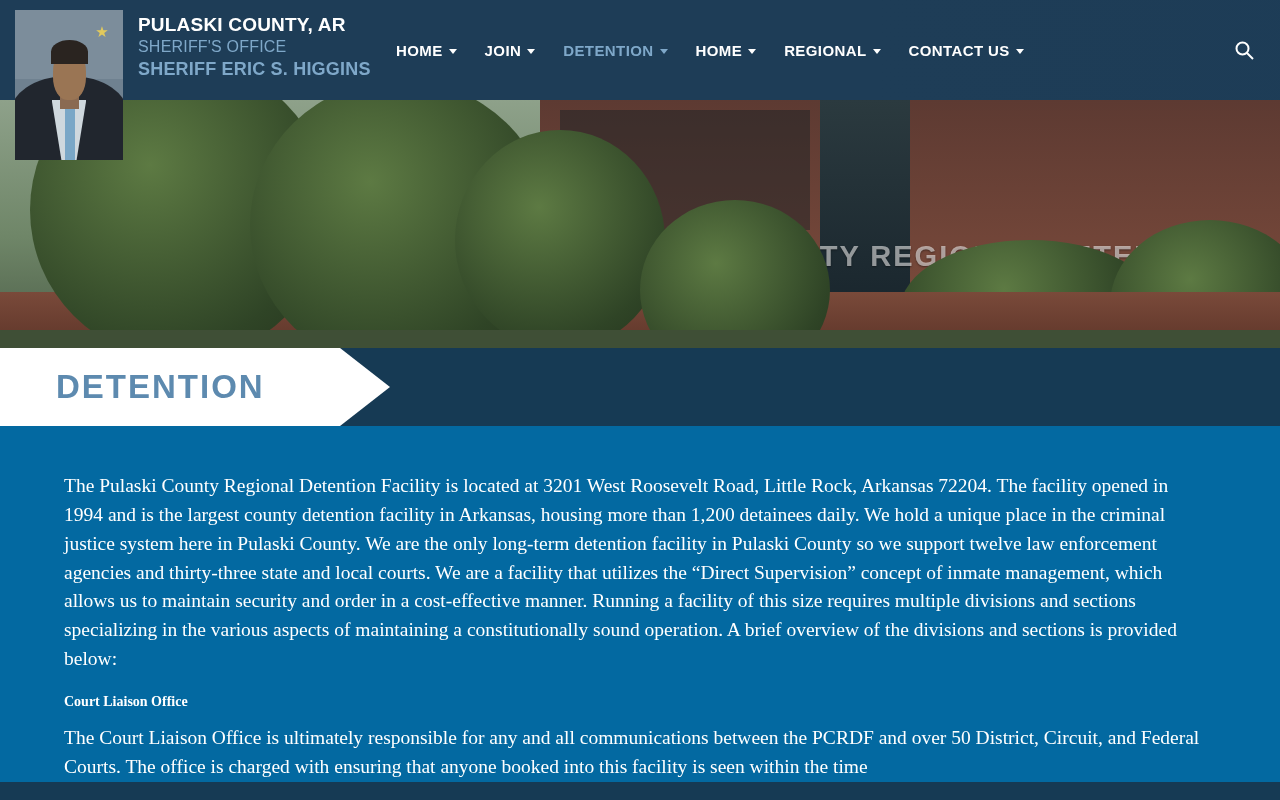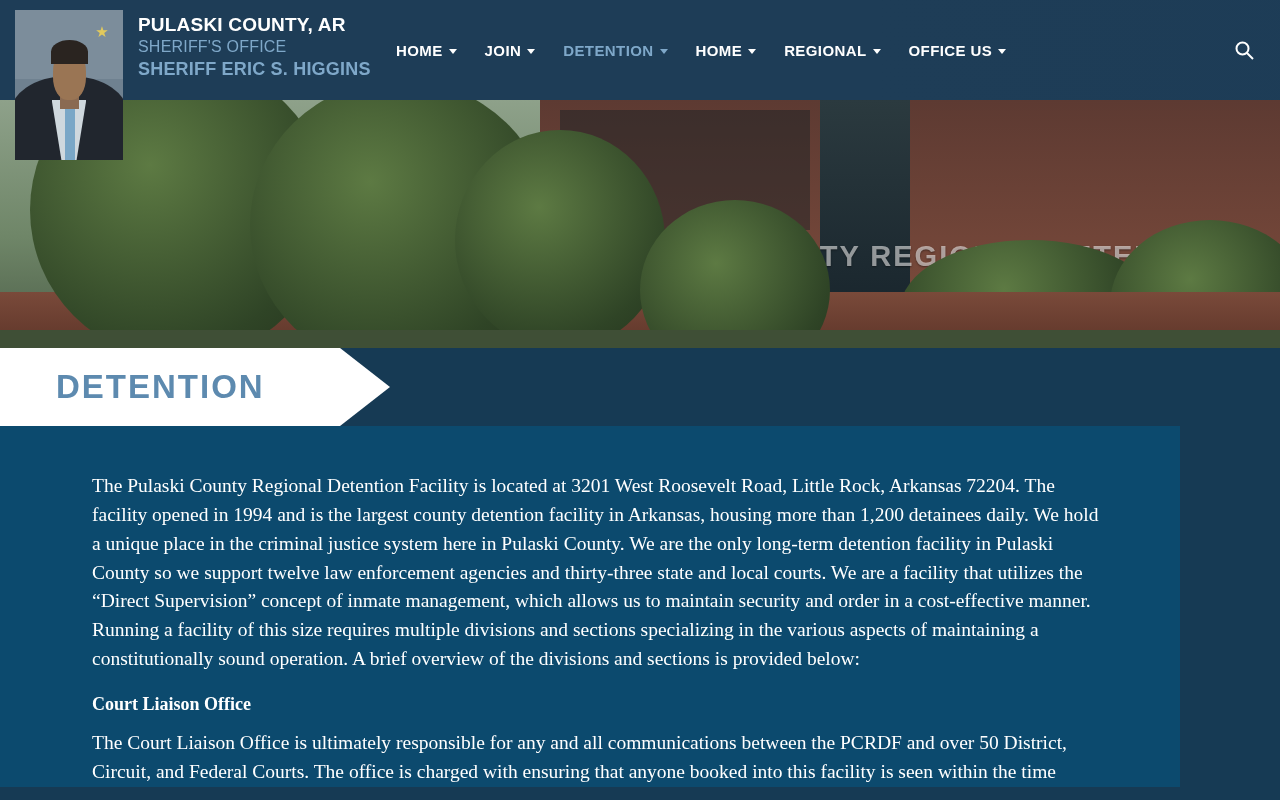--- a/index.html
+++ b/index.html
@@ -211,33 +211,33 @@
   .page-title {
     margin-left: 56px;
     color: #5d8aaf;
     font-size: 33px;
     font-weight: bold;
     letter-spacing: 2px;
   }
 
   
   .content {
-    width: 1180px;
-    background: #0c4a6e;
-    padding: 46px 70px 0 92px;
+    width: 1280px;
+    background: #0369a1;
+    padding: 46px 70px 0 64px;
     color: #ffffff;
     font-family: "Liberation Serif", serif;
   }
   .content p {
     font-size: 19.5px;
     line-height: 1.48;
     margin-bottom: 20px;
   }
   .content h3 {
-    font-size: 18px;
+    font-size: 14px;
     font-weight: bold;
     margin-bottom: 14px;
     font-family: "Liberation Serif", serif;
   }
 </style>
 </head>
 <body>
 
 <header class="site-header">
   <div class="header-overlay"></div>
@@ -275,21 +275,21 @@
     </div>
     <div class="nav-item">
       <span>HOME</span>
       <span class="caret"></span>
     </div>
     <div class="nav-item">
       <span>REGIONAL</span>
       <span class="caret"></span>
     </div>
     <div class="nav-item">
-      <span>OFFICE US</span>
+      <span>CONTACT US</span>
       <span class="caret"></span>
     </div>
   </nav>
 
   <div class="search-btn">
     <svg width="20" height="20" viewBox="0 0 20 20" fill="none" stroke="#ffffff" stroke-width="2">
       <circle cx="8.5" cy="8.5" r="6"></circle>
       <line x1="13" y1="13" x2="19" y2="19"></line>
     </svg>
   </div>

